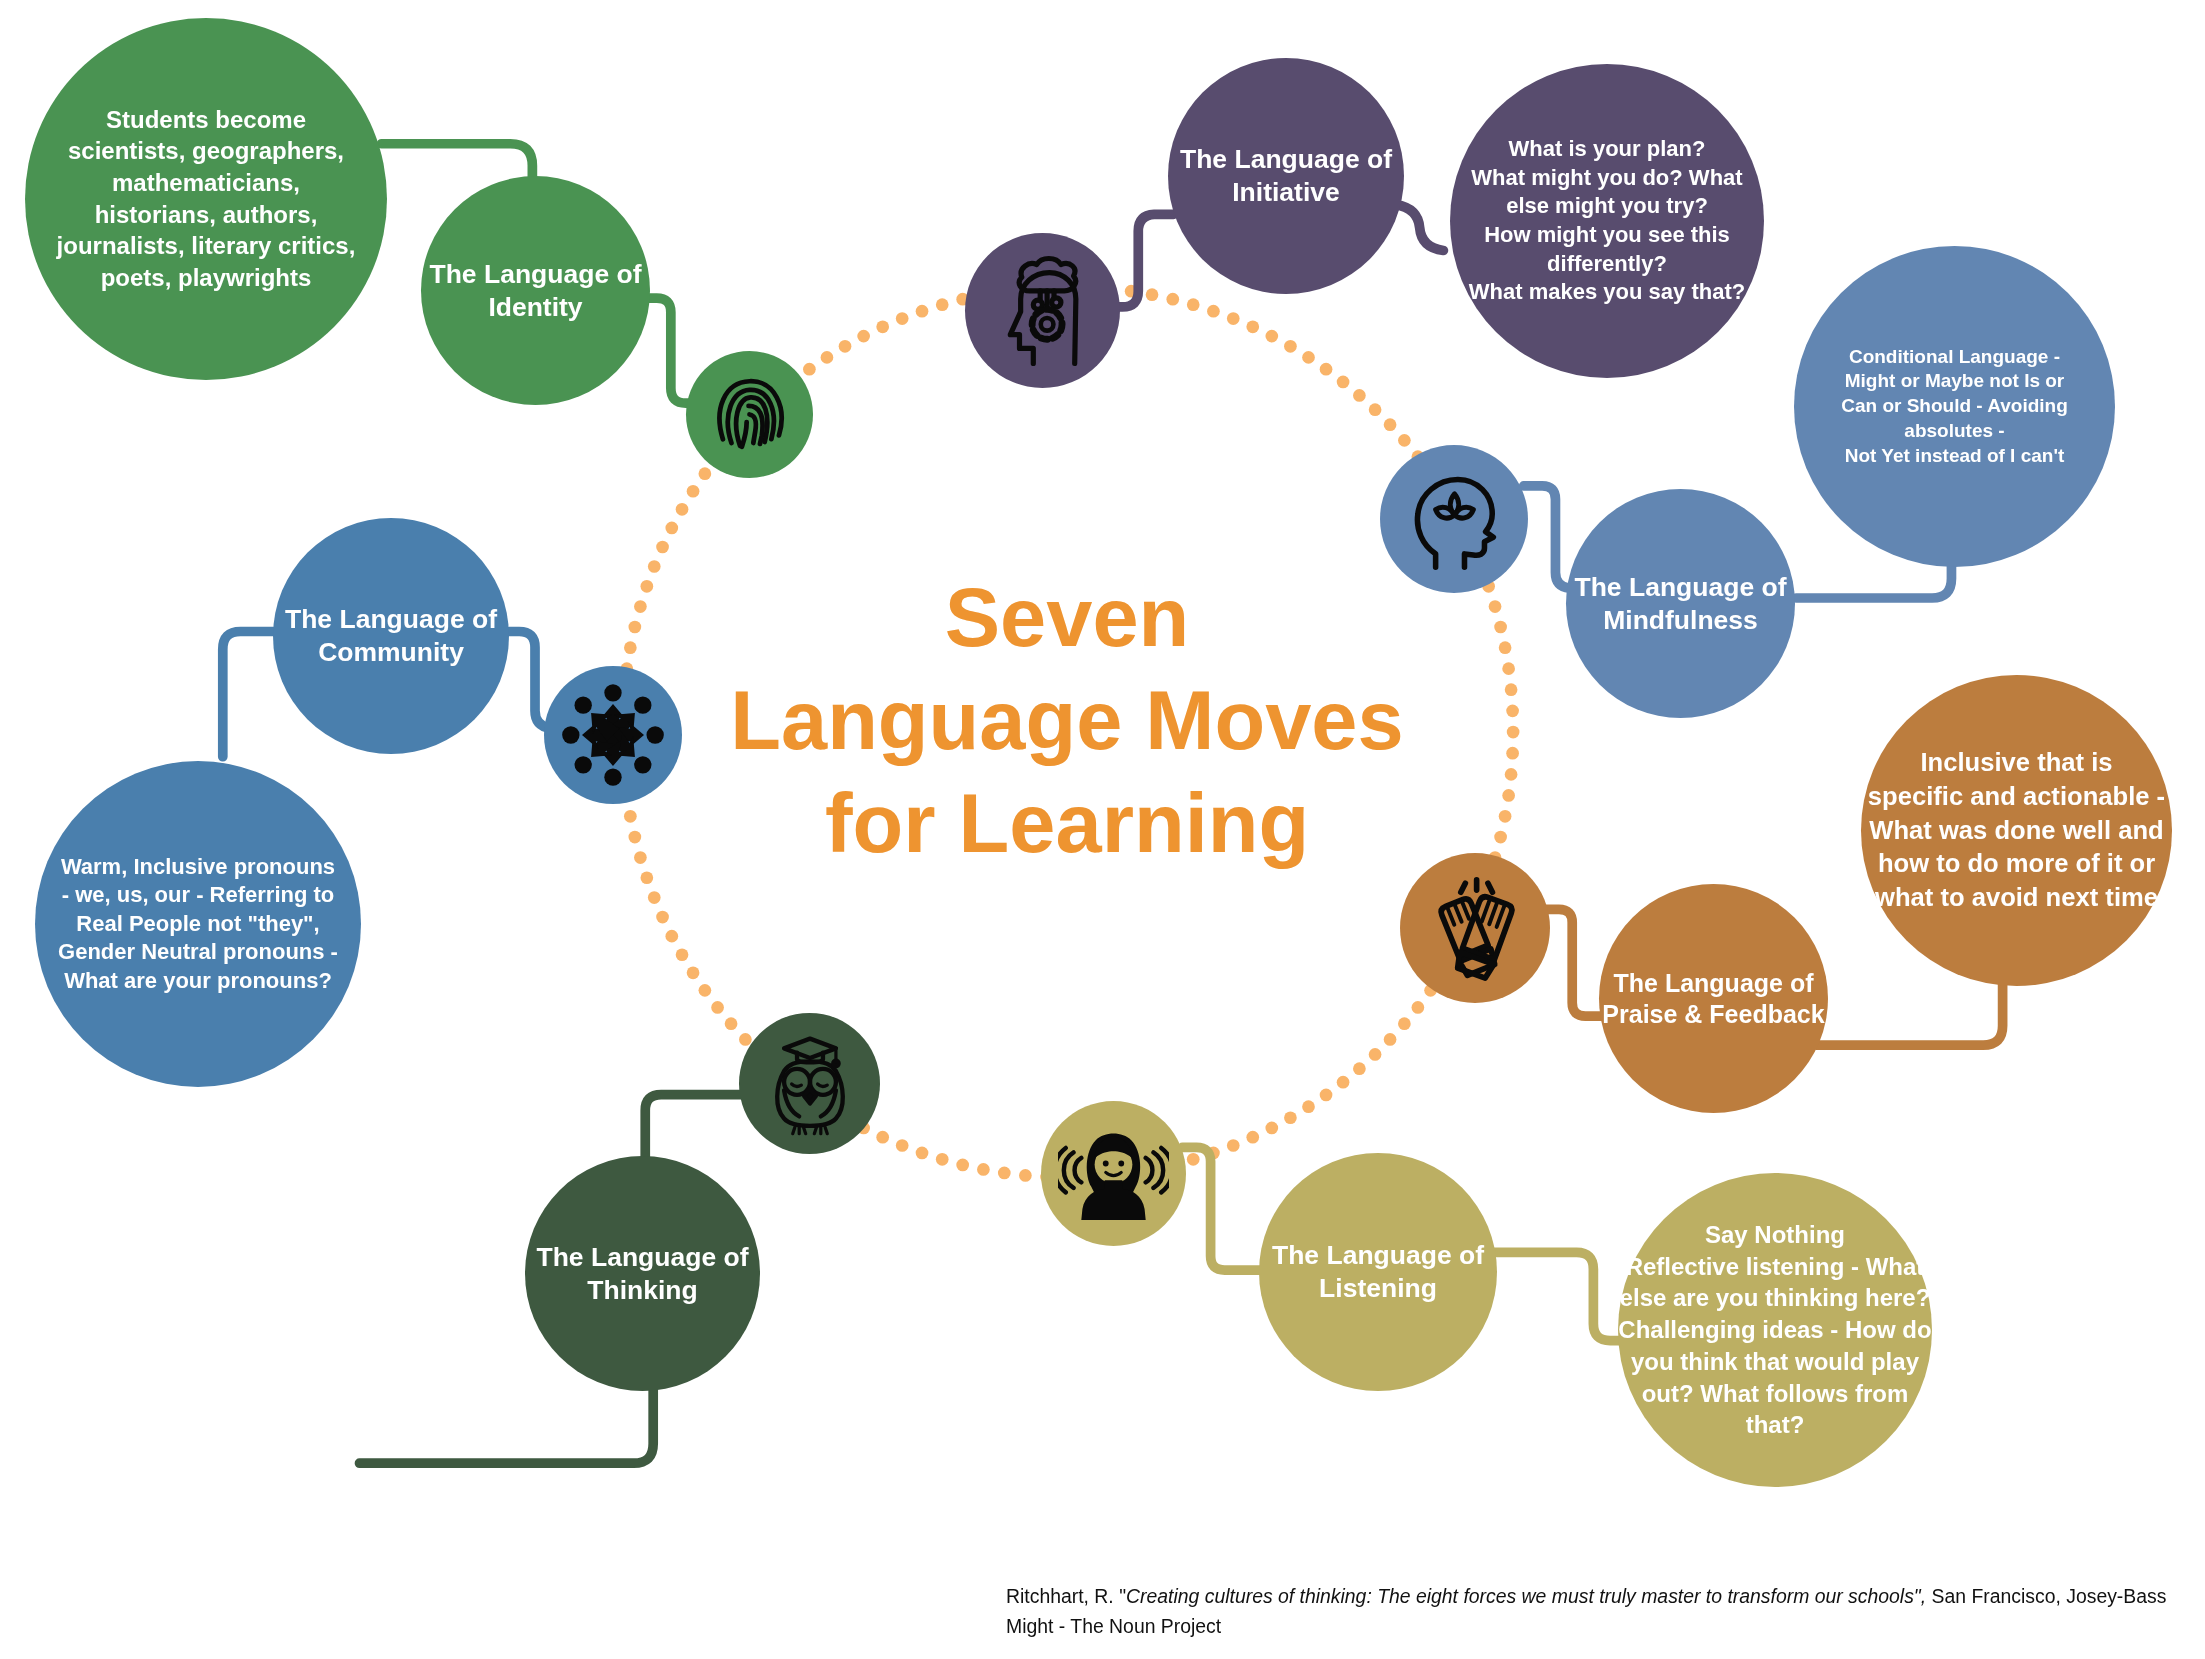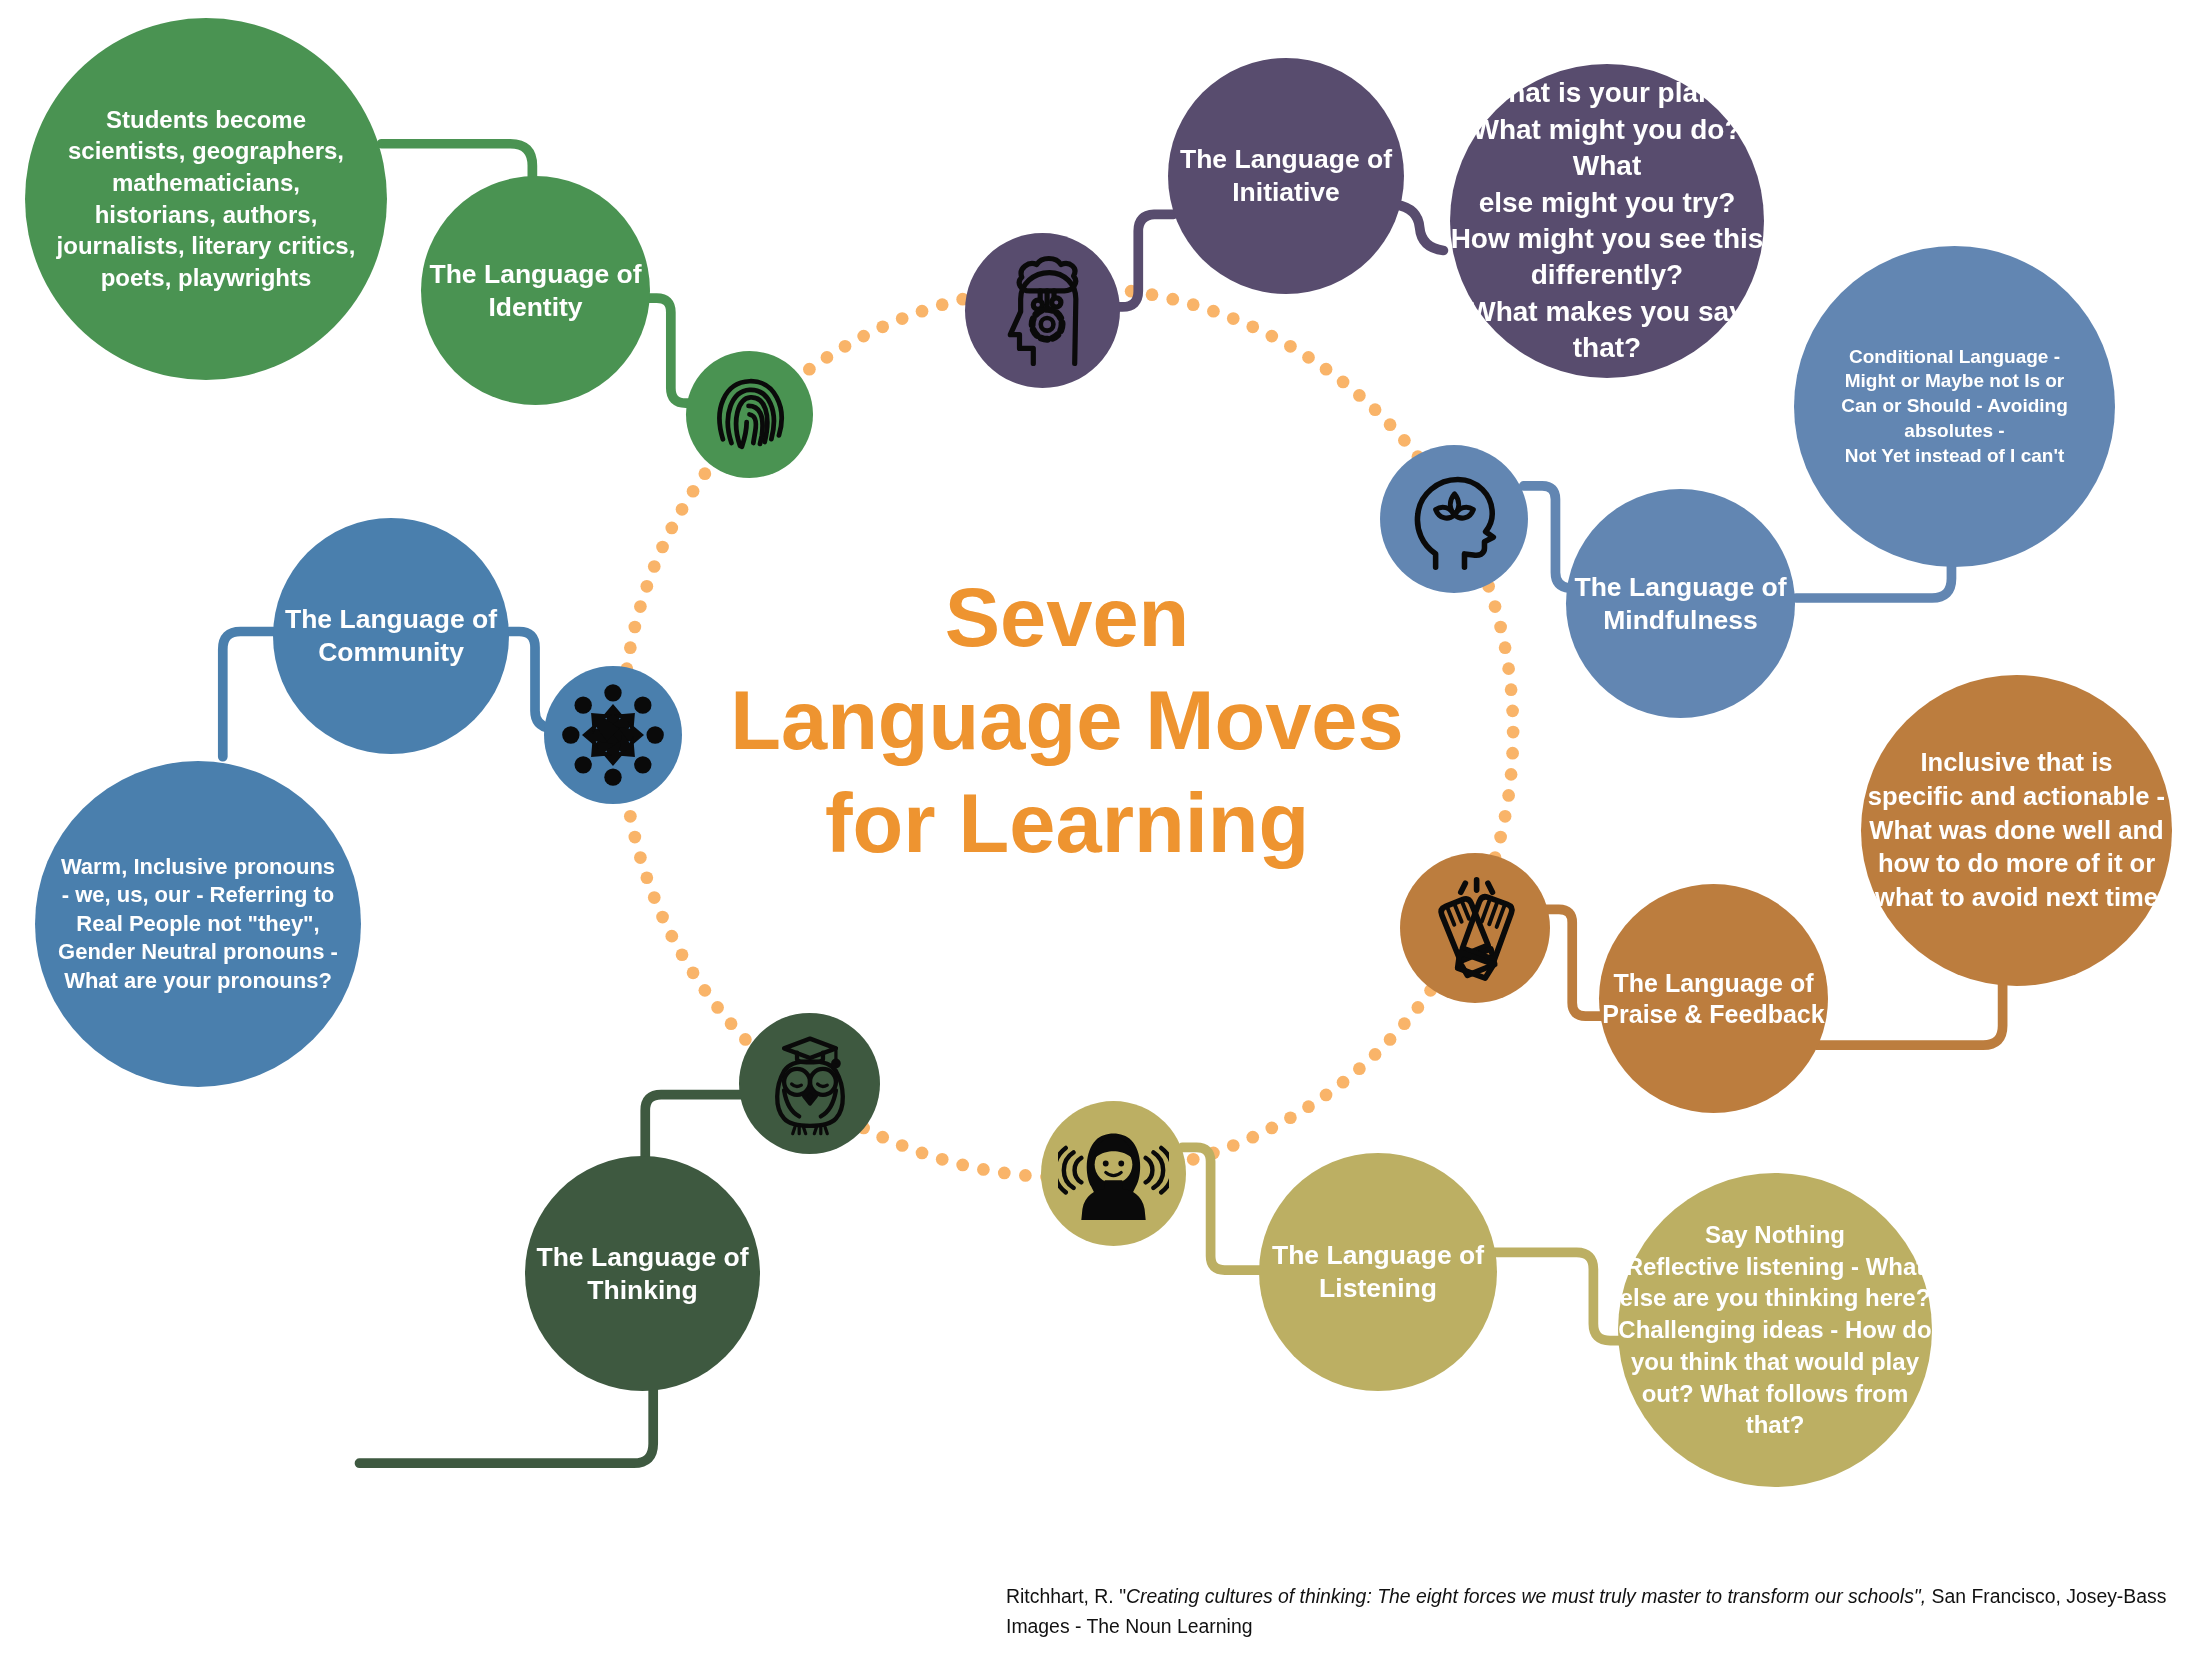--- a/index.html
+++ b/index.html
@@ -6,21 +6,21 @@
   .canvas{position:relative;width:2206px;height:1659px;background:#ffffff;overflow:hidden;
           font-family:"Liberation Sans",sans-serif;}
   .layer{position:absolute;left:0;top:0;}
   .circle{position:absolute;border-radius:50%;display:flex;align-items:center;justify-content:center;
           text-align:center;color:#fff;font-weight:bold;white-space:pre-line;box-sizing:border-box;}
   .iconc{position:absolute;border-radius:50%;display:flex;align-items:center;justify-content:center;}
   .iconc svg{display:block;}
   .label{font-size:26.5px;line-height:1.24;}
   .label-sm{font-size:25px;line-height:1.24;}
   .d-identity{font-size:24px;line-height:1.32;justify-content:center;}
-  .d-initiative{font-size:28px;line-height:1.30;}
+  .d-initiative{font-size:22px;line-height:1.30;}
   .d-mind{font-size:19px;line-height:1.30;justify-content:center;}
   .d-praise{font-size:25.6px;line-height:1.32;}
   .d-listen{font-size:24px;line-height:1.32;}
   .d-think{font-size:25px;line-height:1.34;}
   .d-comm{font-size:22px;line-height:1.30;}
   .title{position:absolute;left:648px;top:566px;width:838px;text-align:center;font-weight:bold;
          font-size:83px;line-height:103px;color:var(--title);white-space:pre-line;}
   .caption{position:absolute;left:1006px;top:1581px;width:1165px;font-size:19.4px;line-height:30px;
            color:var(--caption);}
   .conn{fill:none;stroke-width:11;stroke-linecap:round;}
@@ -376,17 +376,17 @@
 Gender Neutral  pronouns -
 What are your pronouns?</span>
   </div>
 
   <div class="title">Seven
 Language Moves
 for Learning</div>
 
   <div class="caption">
     <div><span>Ritchhart, R. "</span><i>Creating cultures of thinking: The eight forces we must truly master to transform our schools",</i><span> San Francisco, Josey-Bass</span></div>
-    <div>Images - The Noun Learning</div>
+    <div>Might - The Noun Project</div>
   </div>
 
 </div>
 
 
 </body></html>

